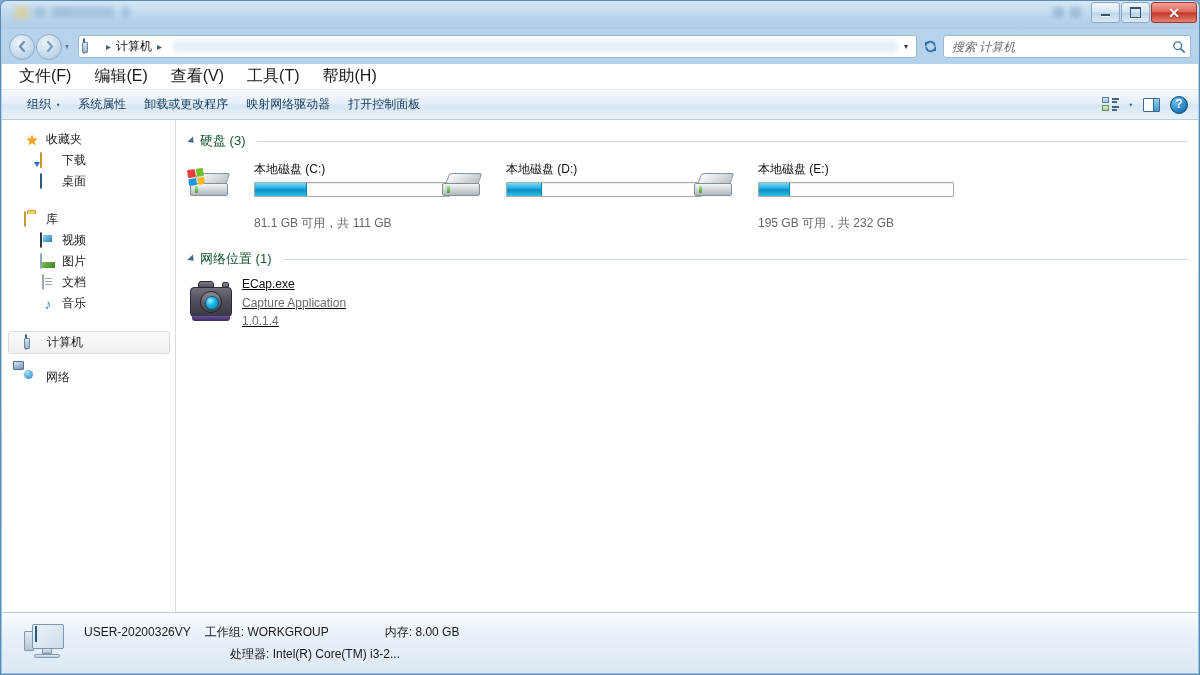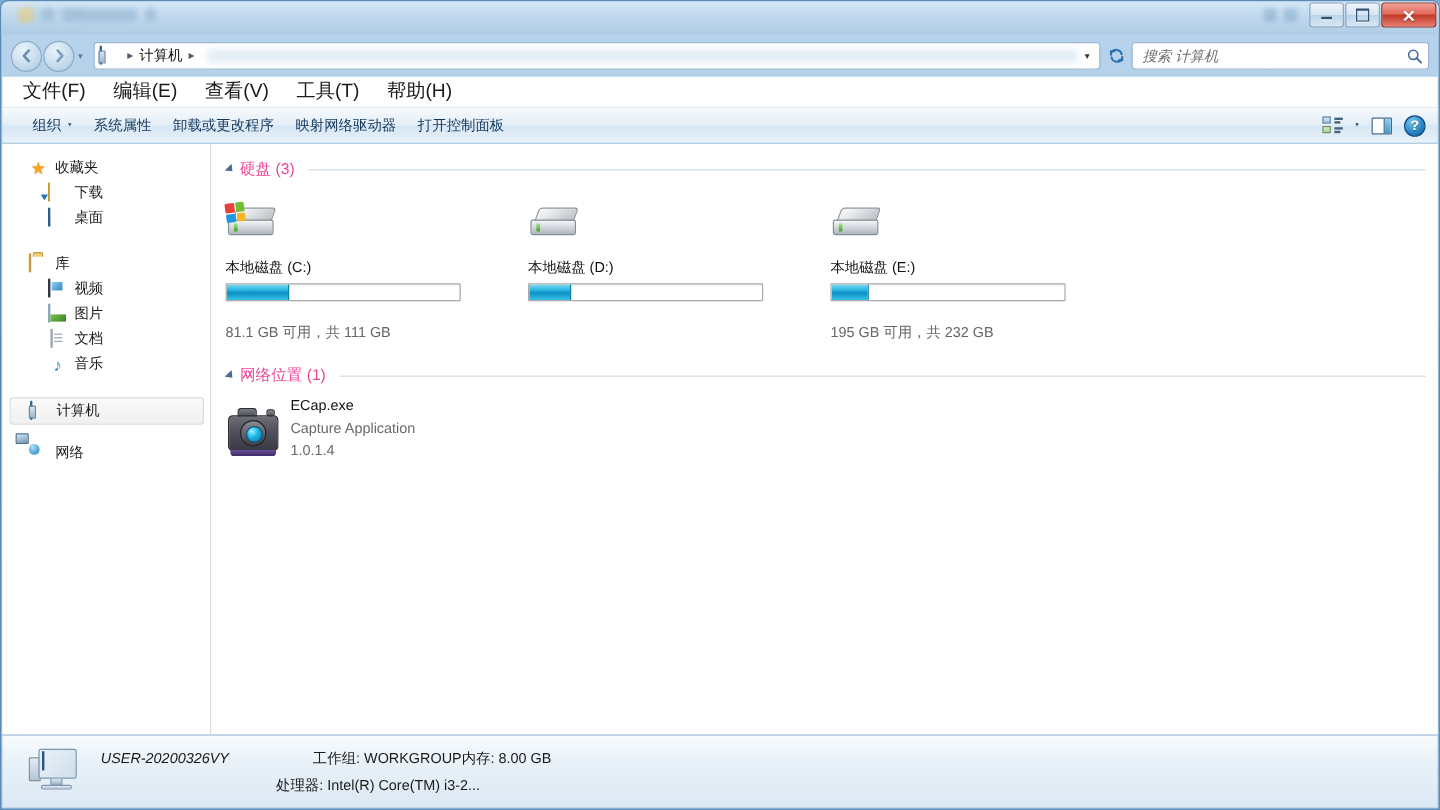--- a/index.html
+++ b/index.html
@@ -475,37 +475,36 @@
   .sec-tri {
     width: 0; height: 0;
     border-left: 5px solid #4a6c8e;
     border-top: 4px solid transparent;
     border-bottom: 4px solid transparent;
     transform: rotate(45deg) translate(1px,-1px);
     flex-shrink: 0;
   }
   .sec-title {
     font-size: 13px;
-    color: #ec4899;
+    color: #14532d;
     white-space: nowrap;
   }
   .sec-line {
     flex: 1;
     height: 1px;
     background: #cfdbe5;
     margin-left: 4px;
   }
 
   .drives { display: flex; gap: 0; margin-bottom: 18px; }
   .drive {
     width: 252px;
     display: flex;
     align-items: flex-start;
-    gap: 8px;
-    flex-direction: column;
+    gap: 20px;
   }
   .drive-icon { width: 46px; height: 38px; position: relative; flex-shrink: 0; margin-top: 8px; }
   .dsk {
     position: absolute; left: 2px; top: 6px;
     width: 40px; height: 24px;
   }
   .dsk .top {
     position: absolute; left: 5px; top: 0;
     width: 33px; height: 13px;
     background: linear-gradient(140deg,#fdfdfd 0%, #dfe3e6 42%, #b6bcc2 100%);
@@ -563,21 +562,21 @@
     border-right: 1px solid #0a7fae;
   }
   .drive-free {
     font-size: 12px;
     color: #666;
     margin-top: 18px;
     white-space: nowrap;
   }
 
   
-  .netitem { display: flex; gap: 8px; align-items: center; }
+  .netitem { display: flex; gap: 8px; align-items: flex-start; text-decoration: underline; }
   .cam-icon { width: 46px; height: 42px; position: relative; flex-shrink: 0; margin-top: 2px; }
   .cam-body {
     position: absolute; left: 2px; top: 8px;
     width: 42px; height: 30px;
     background: linear-gradient(180deg,#6f6f78 0%, #50505a 45%, #3a3a44 100%);
     border: 1px solid #2b2b33;
     border-radius: 4px;
   }
   .cam-hump {
     position: absolute; left: 10px; top: 2px;
@@ -658,22 +657,22 @@
   .tower {
     position: absolute; left: 0; top: 8px;
     width: 10px; height: 20px;
     background: linear-gradient(180deg,#e2ebf3,#b3c5d4);
     border: 1px solid #7e96ad;
     border-radius: 1px;
   }
   .status-text { font-size: 12px; color: #1a1a1a; }
   .status-line { display: flex; align-items: baseline; }
   .st-cell { white-space: nowrap; }
-  .st-pc { margin-right: 14px; font-style: italic; }
-  .st-wg { width: 180px; text-align: right; }
+  .st-pc { margin-right: 14px; }
+  .st-wg { width: 180px; }
   .st-ind { display: inline-block; width: 146px; }
 </style>
 </head>
 <body>
 
 <div class="window">
 
   <div class="titlebar">
     <div class="tb-ghost-left"></div>
     <div class="titlebar-blur">

